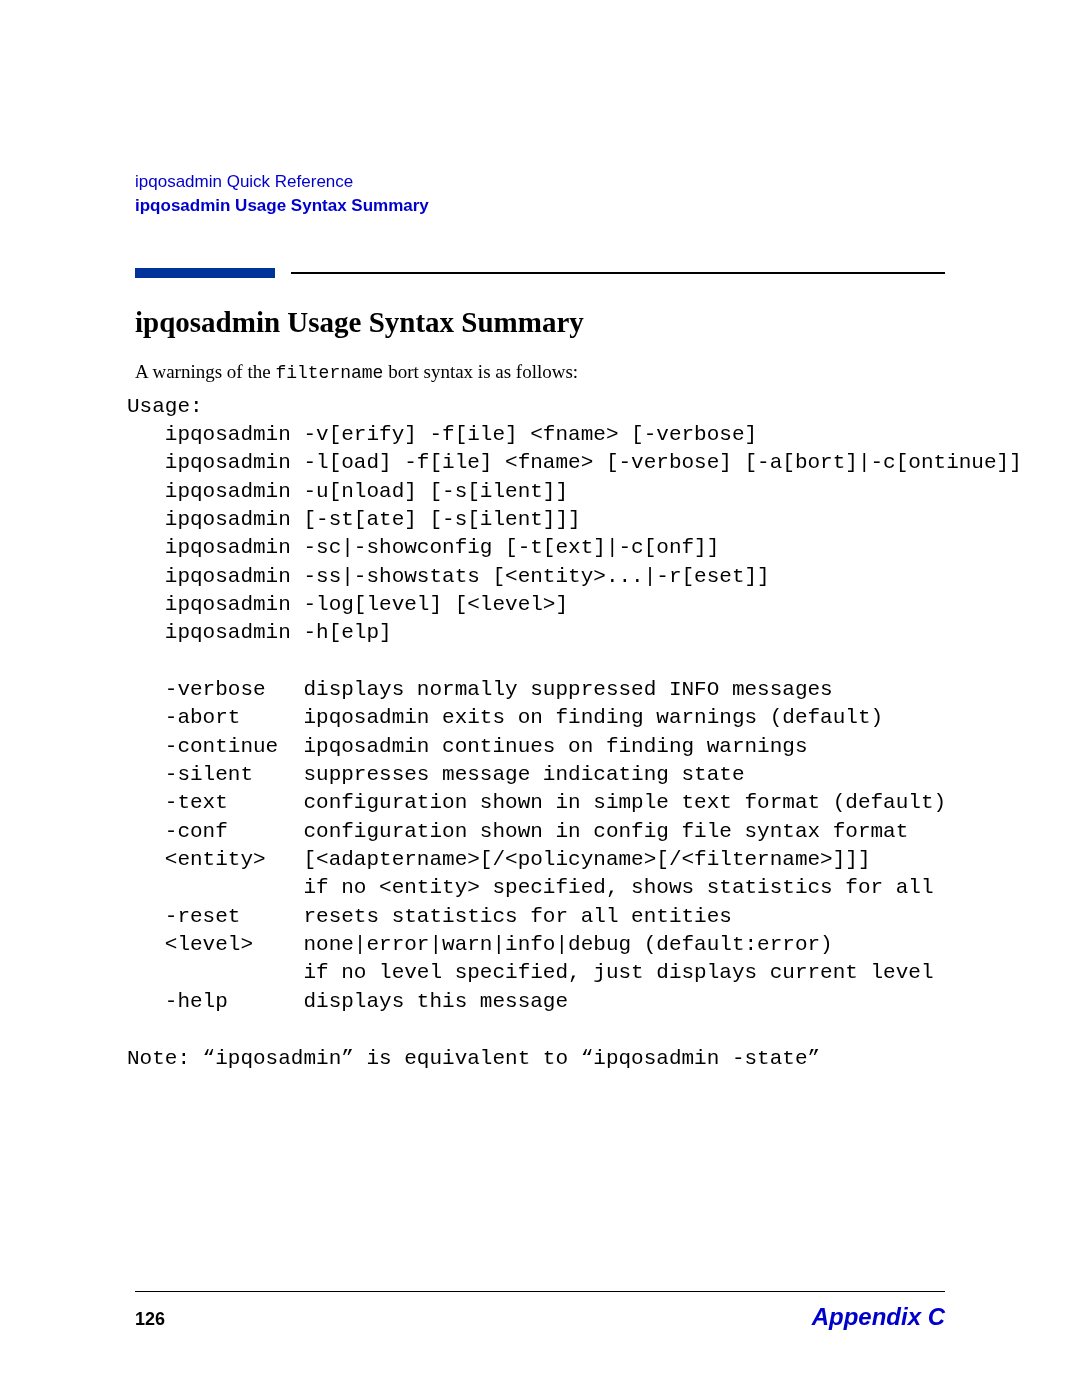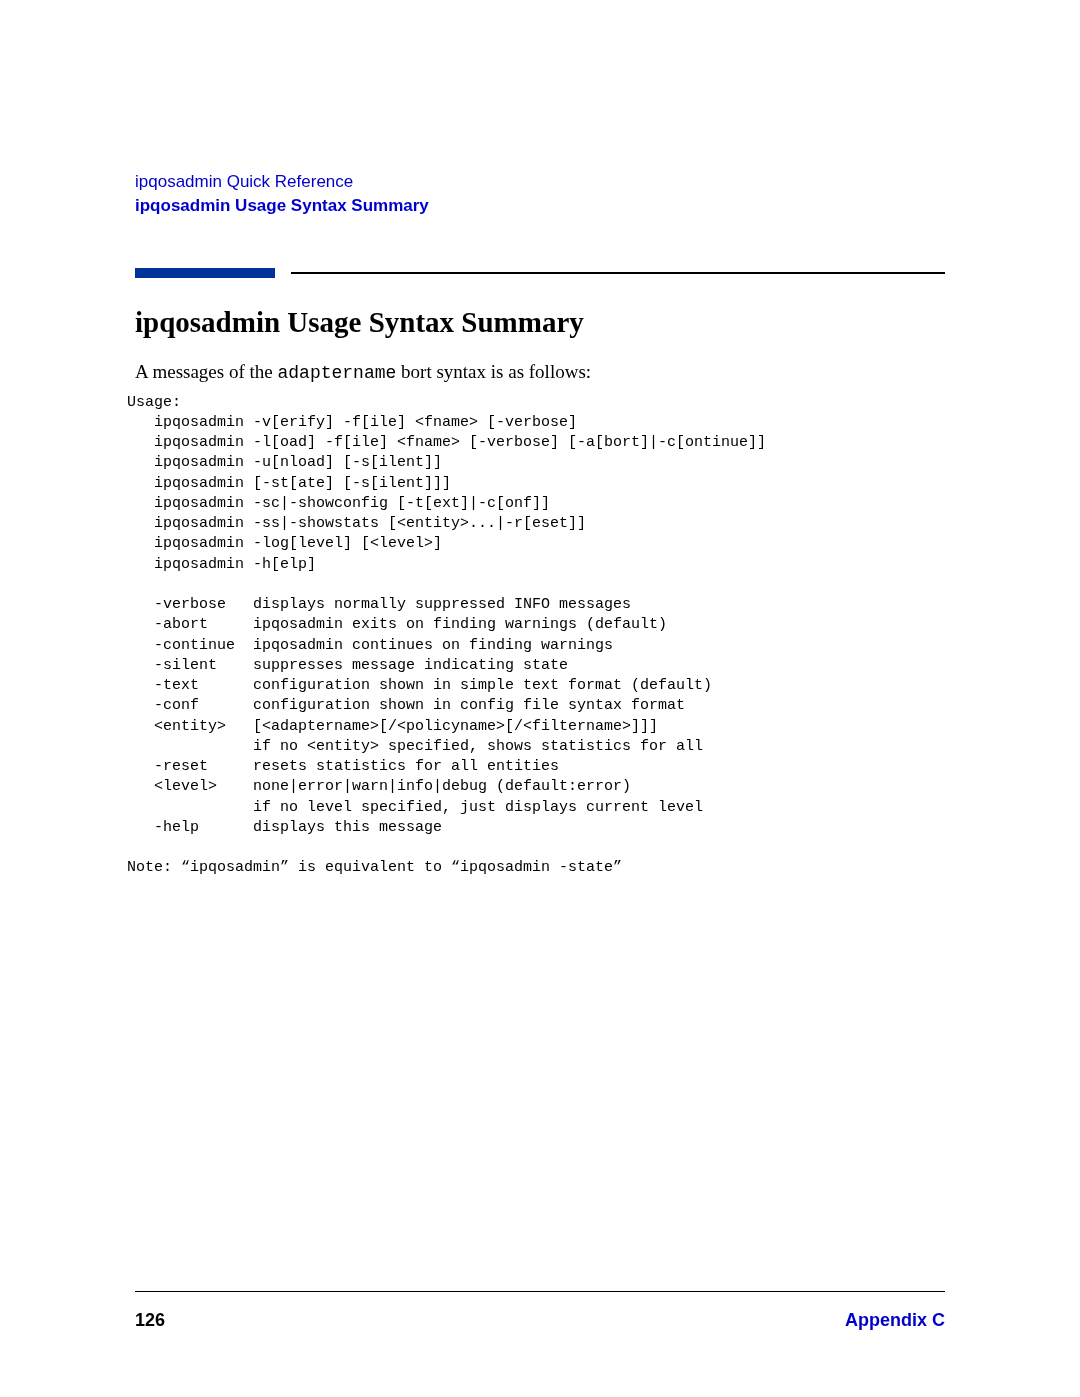--- a/index.html
+++ b/index.html
@@ -63,21 +63,21 @@
     font-family: 'Times New Roman', Times, serif;
     font-size: 19px;
     margin: 0 0 10px 0;
   }
   .mono-inline {
     font-family: 'Courier New', Courier, monospace;
     font-size: 18px;
   }
   .usage-block {
     font-family: 'Courier New', Courier, monospace;
-    font-size: 15px;
+    font-size: 21px;
     line-height: 1.35;
     white-space: pre;
     margin-left: -8px;
   }
   .footer-rule {
     position: absolute;
     left: 135px;
     right: 135px;
     bottom: 105px;
     height: 1px;
@@ -93,22 +93,23 @@
     align-items: baseline;
   }
   .page-num {
     font-family: Arial, Helvetica, sans-serif;
     font-weight: bold;
     font-size: 18px;
   }
   .appendix {
     font-family: Arial, Helvetica, sans-serif;
     font-weight: bold;
-    font-size: 18px;
+    font-size: 24px;
     color: #0000cc;
+    font-style: italic;
   }
 </style>
 </head>
 <body>
 
 <div class="page">
 
   <div class="header-block">
     <div class="header-chapter">ipqosadmin Quick Reference</div>
     <div class="header-section">ipqosadmin Usage Syntax Summary</div>
@@ -116,21 +117,21 @@
 
   <div class="rule-row">
     <div class="rule-blue"></div>
     <div class="rule-gap"></div>
     <div class="rule-black"></div>
   </div>
 
   <h1 class="title">ipqosadmin Usage Syntax Summary</h1>
 
   <p class="intro">
-    <span>A messages of the </span><span class="mono-inline">adaptername</span><span> bort syntax is as follows:</span>
+    <span>A warnings of the </span><span class="mono-inline">filtername</span><span> bort syntax is as follows:</span>
   </p>
 
   <div class="usage-block">Usage:
    ipqosadmin -v[erify] -f[ile] &lt;fname&gt; [-verbose]
    ipqosadmin -l[oad] -f[ile] &lt;fname&gt; [-verbose] [-a[bort]|-c[ontinue]]
    ipqosadmin -u[nload] [-s[ilent]]
    ipqosadmin [-st[ate] [-s[ilent]]]
    ipqosadmin -sc|-showconfig [-t[ext]|-c[onf]]
    ipqosadmin -ss|-showstats [&lt;entity&gt;...|-r[eset]]
    ipqosadmin -log[level] [&lt;level&gt;]

